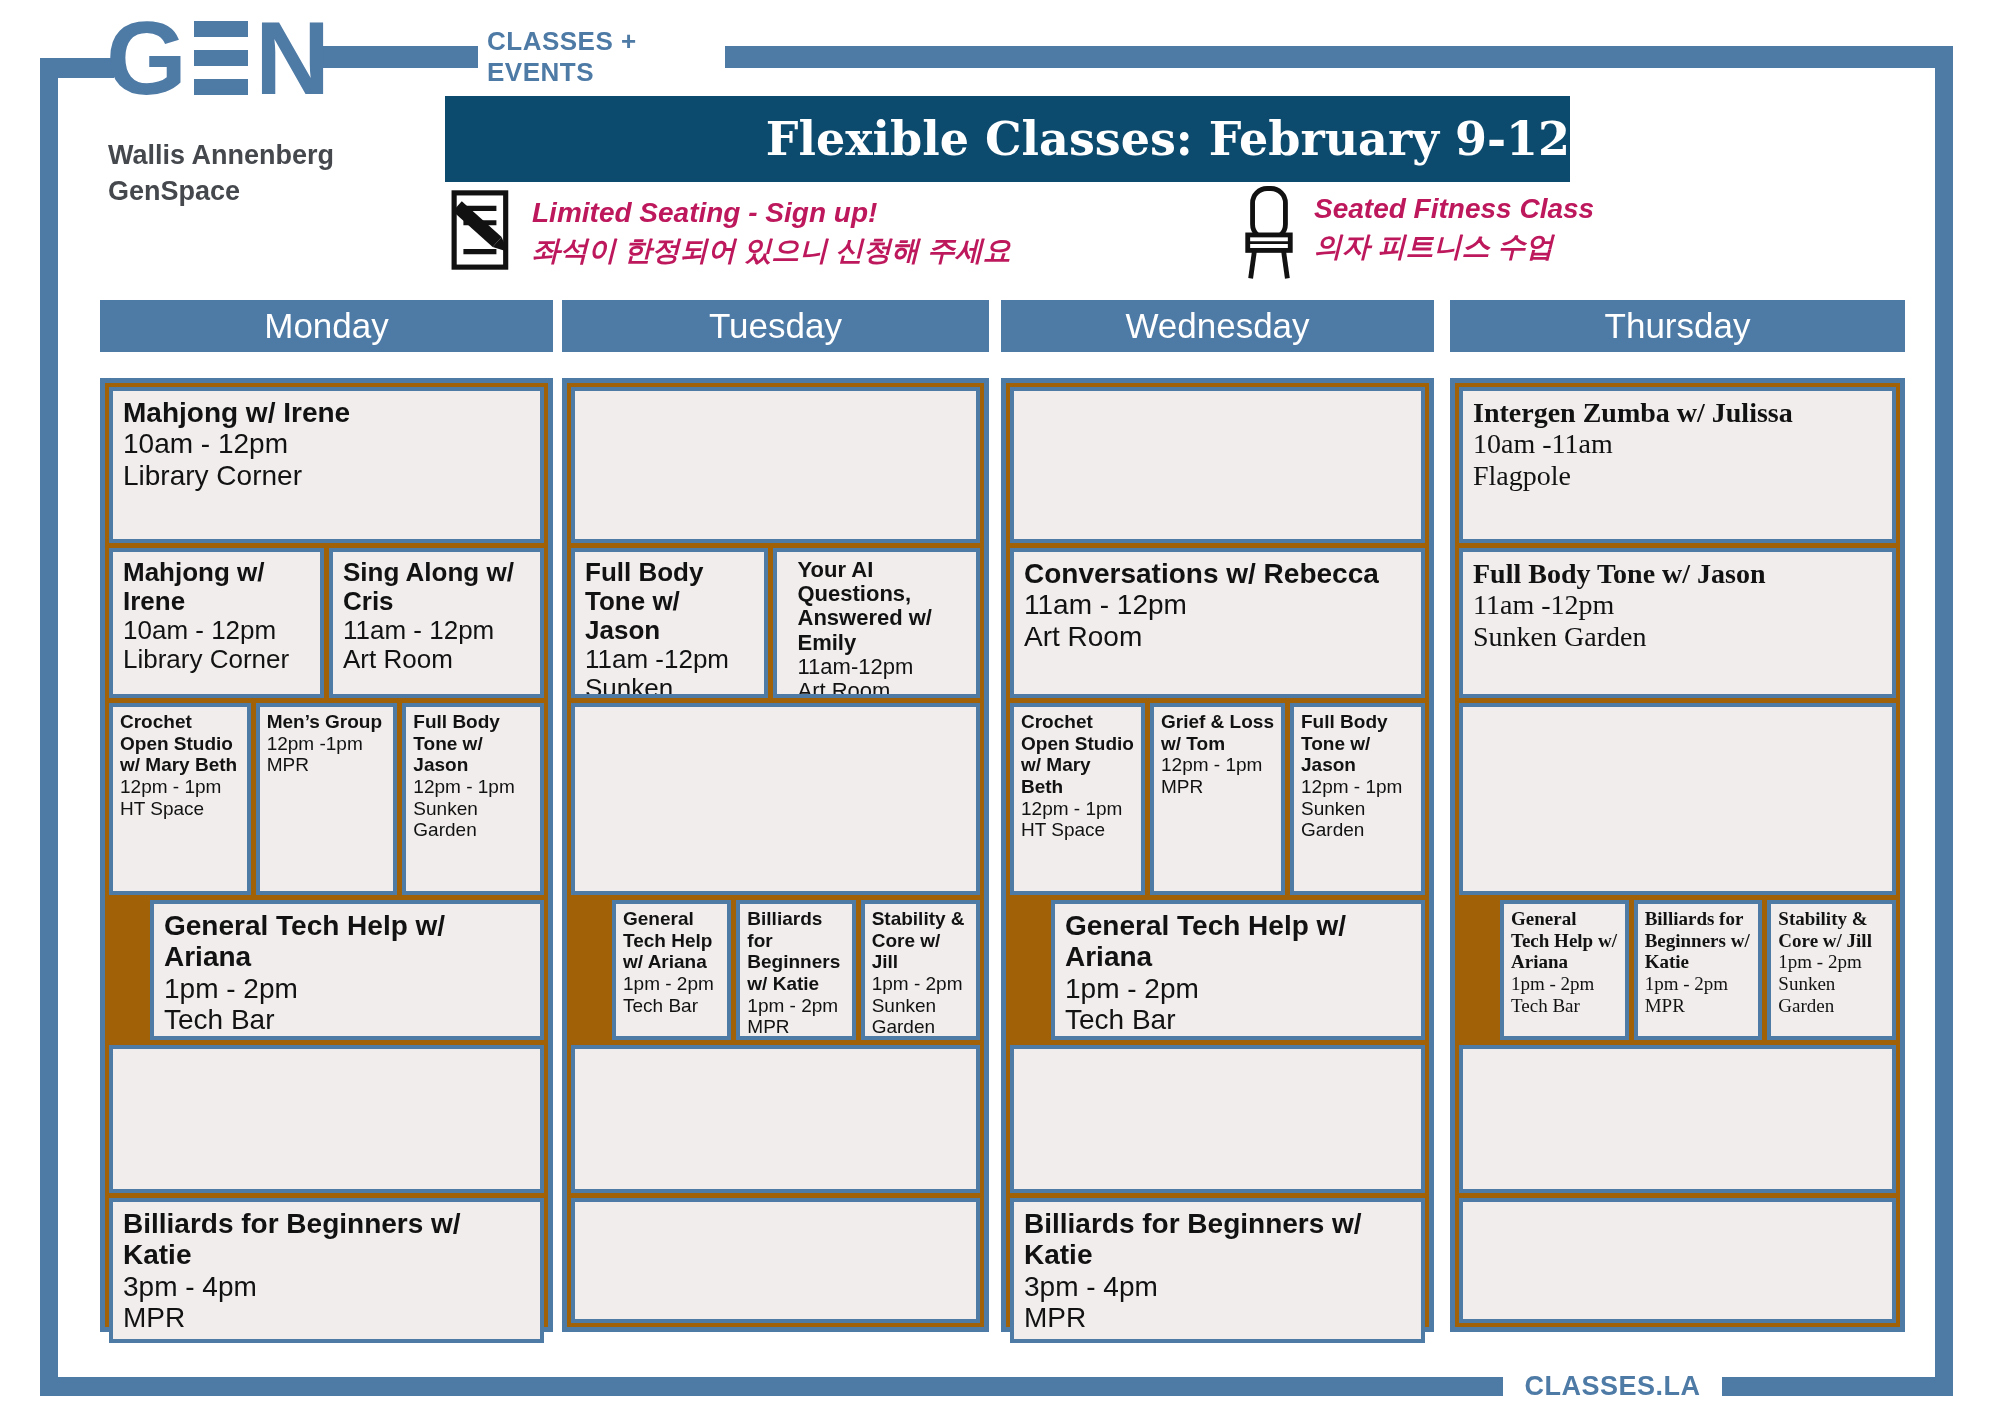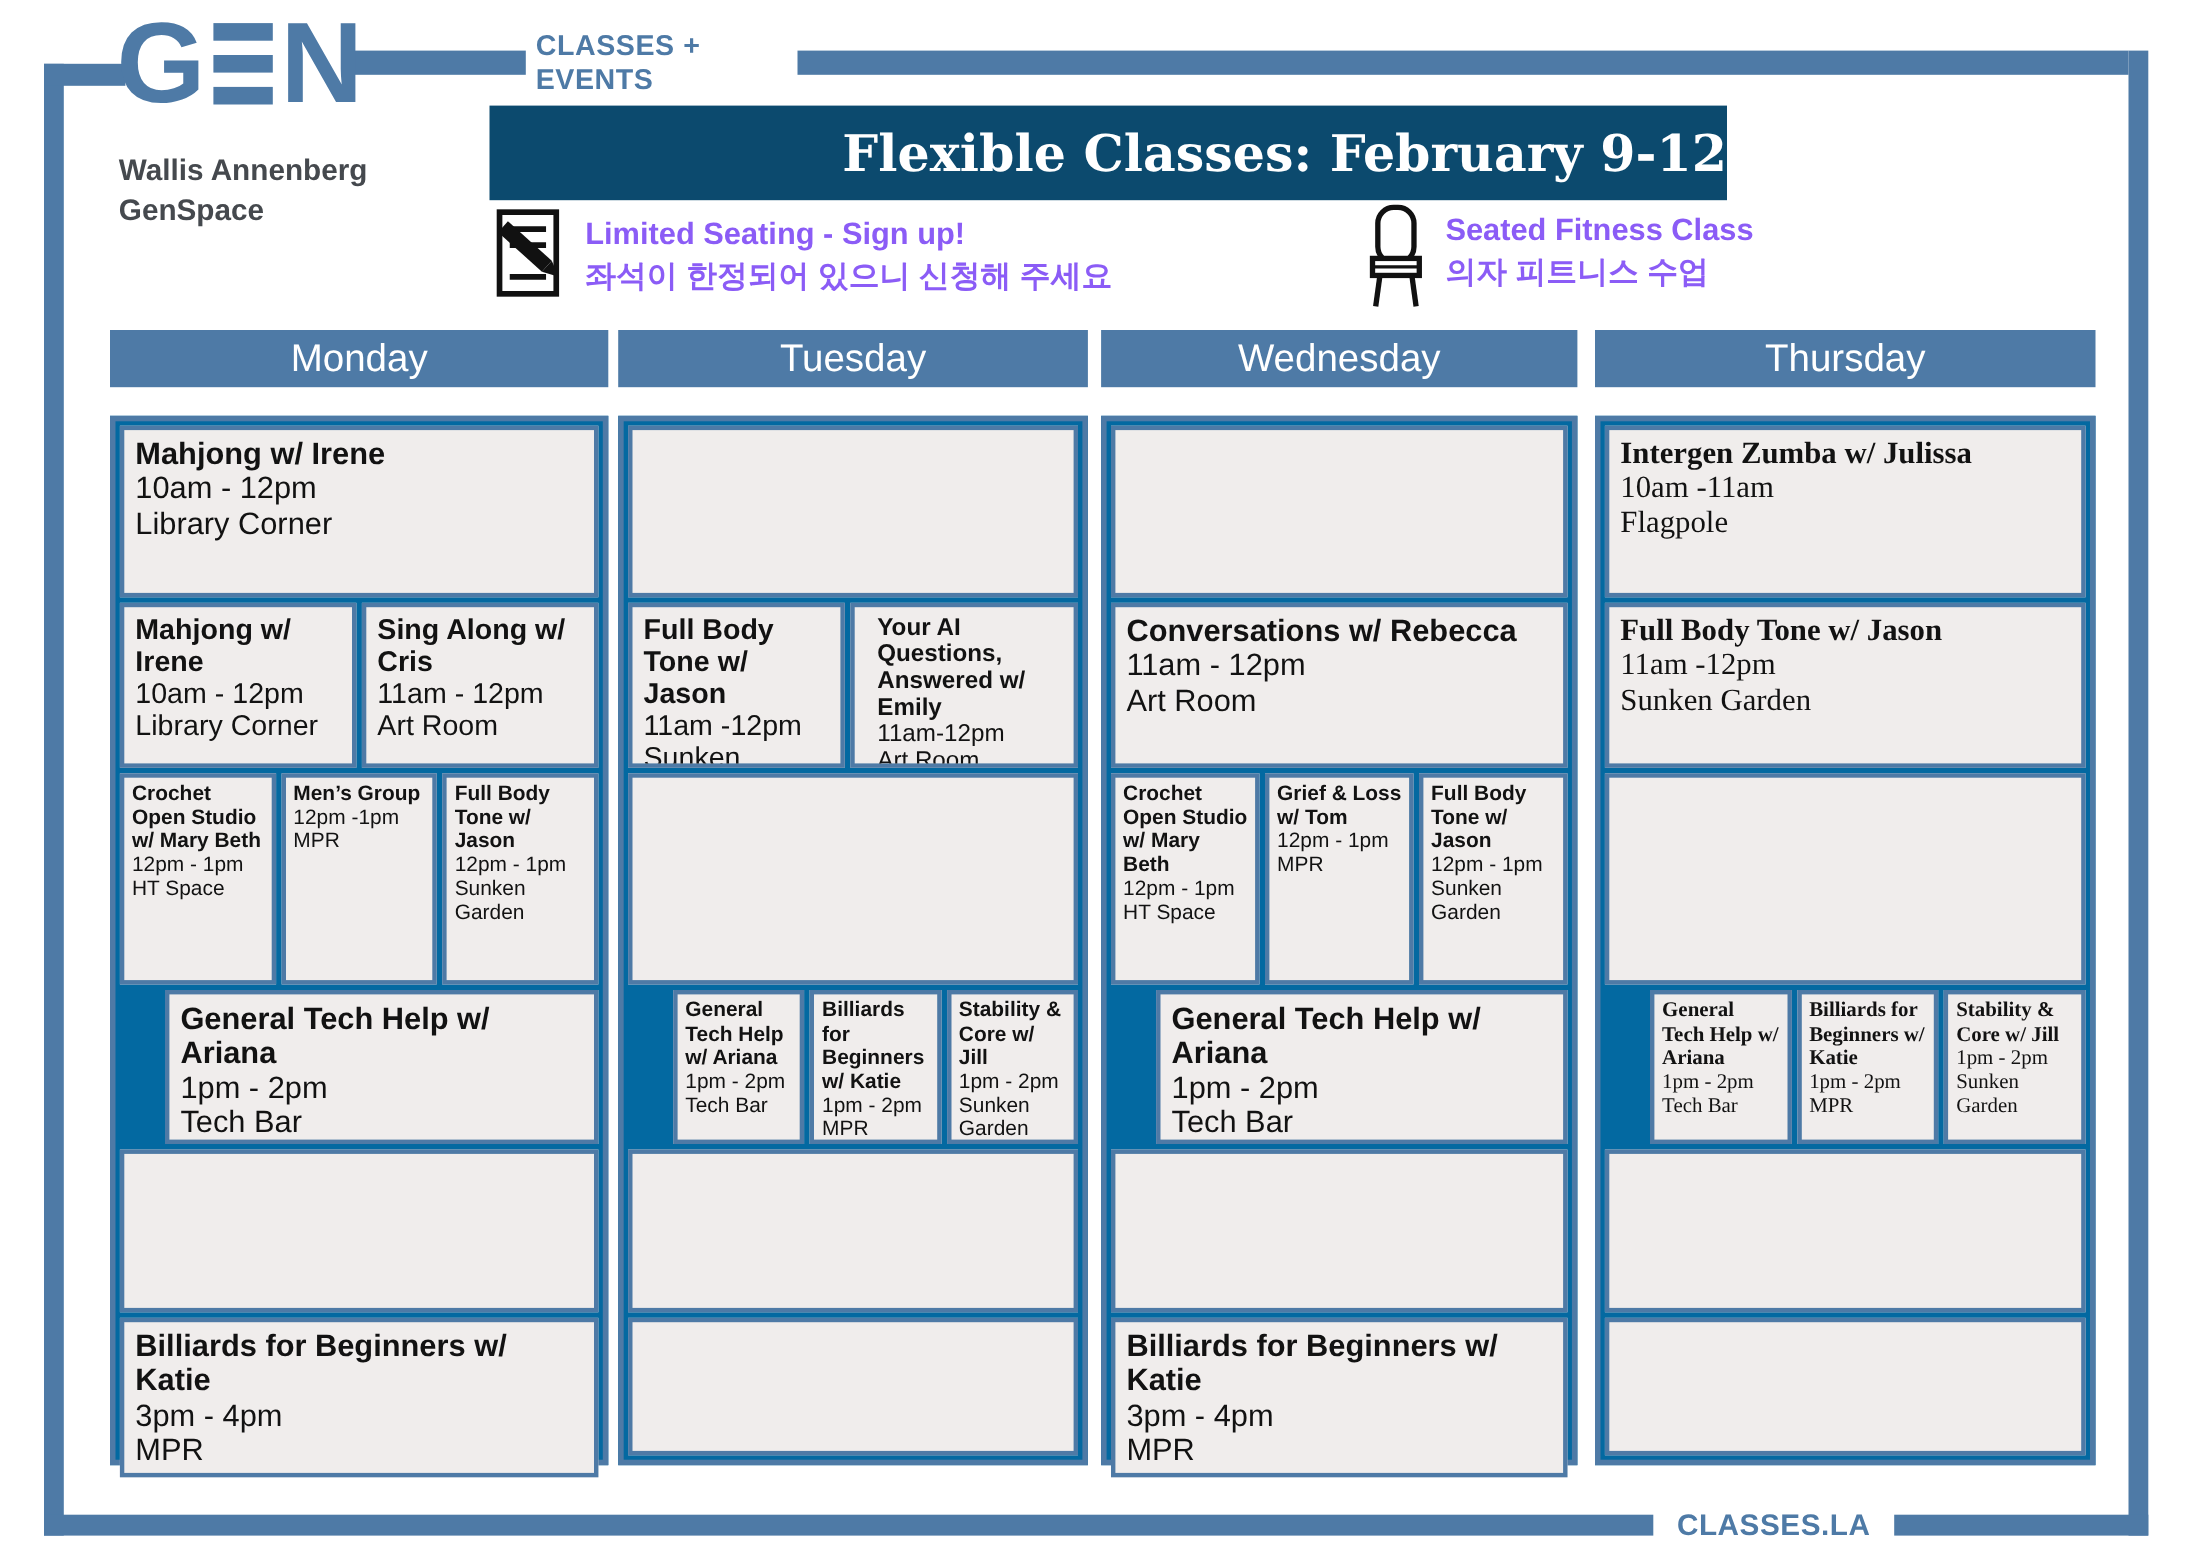--- a/index.html
+++ b/index.html
@@ -31,32 +31,32 @@
   
   .banner{position:absolute;left:445px;top:96px;width:1125px;height:86px;background:#0c4a6e;
           display:flex;align-items:center;justify-content:flex-end;}
   .banner-title{font-family:"DejaVu Serif", serif;font-weight:700;font-size:46px;color:#ffffff;}
 
   
   .notice{position:absolute;display:flex;align-items:flex-start;}
   .notice-signup{left:450px;top:188px;}
   .notice-seated{left:1240px;top:184px;}
   .notice-text{margin-left:16px;padding-top:6px;}
-  .notice-line{font-size:28px;font-weight:700;line-height:1.35;color:#8b5cf6;}
+  .notice-line{font-size:28px;font-weight:700;line-height:1.35;color:#be185d;font-style:italic;}
 
   
   .day-header{position:absolute;top:300px;height:52px;background:#4e7aa6;color:#fff;
               display:flex;align-items:center;justify-content:center;font-size:35px;}
   .dh-mon{left:100px;width:453px;}
   .dh-tue{left:562px;width:427px;}
   .dh-wed{left:1001px;width:433px;}
   .dh-thu{left:1450px;width:455px;}
 
   
-  .day-col{position:absolute;top:378px;height:954px;border:5px solid #4e7aa6;background:#0369a1;
+  .day-col{position:absolute;top:378px;height:954px;border:5px solid #4e7aa6;background:#a16207;
            box-sizing:border-box;padding:4px;display:flex;flex-direction:column;gap:5px;}
   .col-mon{left:100px;width:453px;}
   .col-tue{left:562px;width:427px;}
   .col-wed{left:1001px;width:433px;}
   .col-thu{left:1450px;width:455px;font-family:Liberation Serif, serif;}
 
   .row{display:flex;gap:5px;flex:none;}
   .r1{height:156px;} .r2{height:150px;} .r3{height:192px;} .r4{height:140px;padding-left:41px;} .r5{height:148px;}
   .r6{flex:1;}
 

